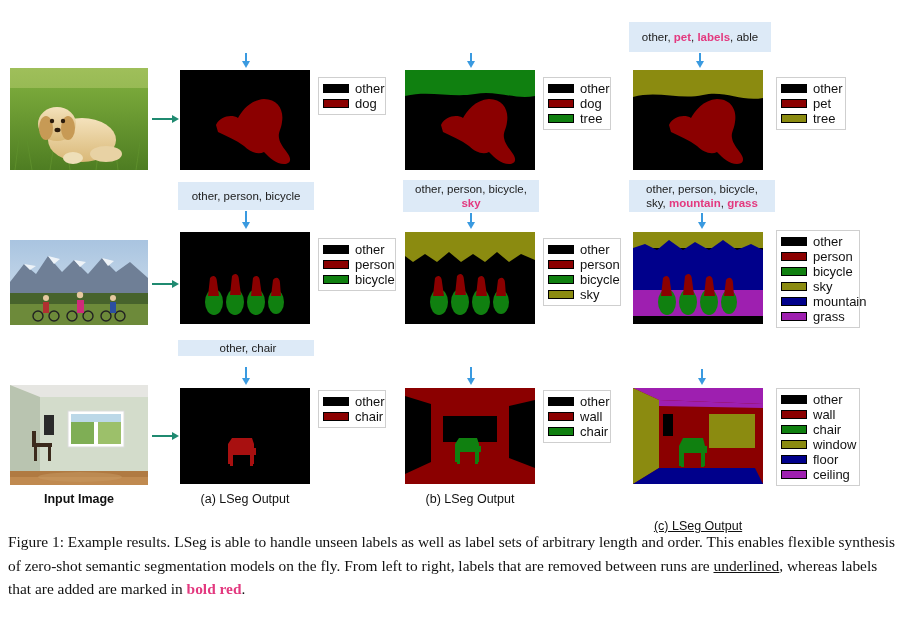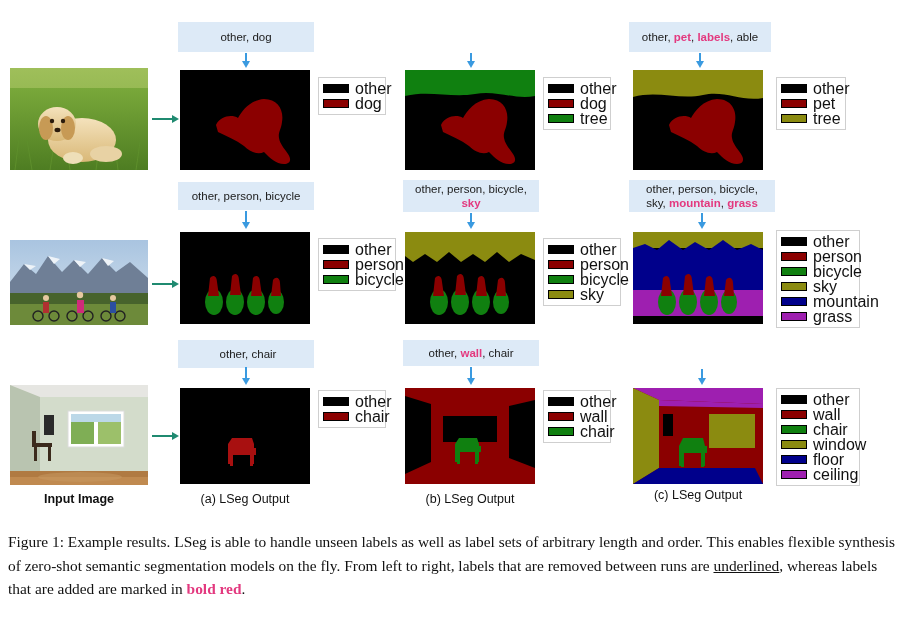--- a/index.html
+++ b/index.html
@@ -86,21 +86,21 @@
   }
   .swatch {
     width: 26px;
     height: 9px;
     border: 1px solid #000;
     box-sizing: border-box;
     margin-right: 6px;
     flex: 0 0 auto;
   }
   .legend-label {
-    font-size: 16px;
+    font-size: 13px;
     line-height: 12px;
     color: #111;
     white-space: nowrap;
   }
 
   
   .seg {
     position: absolute;
     overflow: hidden;
     background: #000;
@@ -176,23 +176,20 @@
       <circle cx="42" cy="53" r="2.2" fill="#2b1b0c"></circle>
       <circle cx="53" cy="53" r="2.2" fill="#2b1b0c"></circle>
       <ellipse cx="47.5" cy="62" rx="3" ry="2.2" fill="#2b1b0c"></ellipse>
       <ellipse cx="96" cy="86" rx="16" ry="8" fill="#e8d2a4"></ellipse>
       <ellipse cx="63" cy="90" rx="10" ry="6" fill="#eedfb8"></ellipse>
     </svg>
   </div>
 
   <div class="arrow-right" style="left:152px; top:118px; width:20px;"></div>
 
-  <div class="labelbox" style="left:178px; top:22px; width:136px; height:30px;">
-    <span><span>other, dog</span></span>
-  </div>
   <div class="arrow-down" style="left:245px; top:53px; height:9px;"></div>
 
   <div class="seg" style="left:180px; top:70px; width:130px; height:100px;">
     <svg width="130" height="100" viewBox="0 0 130 100">
       <rect x="0" y="0" width="130" height="100" fill="#000000"></rect>
       <path d="M36 55 C40 46 52 44 58 48 C62 41 70 30 84 29 C98 29 104 40 102 52
                C101 60 98 62 99 68 C100 74 104 78 108 84 C112 90 110 94 104 94
                C96 94 90 88 84 82 C78 85 70 82 64 76 C56 70 46 66 38 62 Z" fill="#8b0000"></path>
     </svg>
   </div>
@@ -460,21 +457,21 @@
         <rect x="22" y="46" width="4" height="14" fill="#3b2a1c"></rect>
         <rect x="24" y="60" width="3" height="16" fill="#3b2a1c"></rect>
         <rect x="38" y="60" width="3" height="16" fill="#3b2a1c"></rect>
       </g>
       <ellipse cx="70" cy="92" rx="42" ry="5" fill="#c89a62" opacity="0.5"></ellipse>
     </svg>
   </div>
 
   <div class="arrow-right" style="left:152px; top:435px; width:20px;"></div>
 
-  <div class="labelbox" style="left:178px; top:340px; width:136px; height:28px;padding-left:8px;">
+  <div class="labelbox" style="left:178px; top:340px; width:136px; height:16px;padding-left:8px;">
     <span><span>other, chair</span></span>
   </div>
   <div class="arrow-down" style="left:245px; top:367px; height:12px;"></div>
 
   <div class="seg" style="left:180px; top:388px; width:130px; height:96px;">
     <svg width="130" height="96" viewBox="0 0 130 96">
       <rect x="0" y="0" width="130" height="96" fill="#000000"></rect>
       <g fill="#a81010">
         <path d="M48 56 L52 50 L72 50 L74 56 L74 76 L70 76 L70 62 L52 62 L52 76 L48 76 Z"></path>
         <rect x="48" y="60" width="28" height="7"></rect>
@@ -489,23 +486,20 @@
           <span class="swatch" style="background: rgb(0, 0, 0);"></span>
           <span class="legend-label">other</span>
         </div>
         <div class="legend-row">
           <span class="swatch" style="background: rgb(139, 0, 0);"></span>
           <span class="legend-label">chair</span>
         </div>
       </div>
   </div>
 
-  <div class="labelbox" style="left:403px; top:340px; width:136px; height:26px;">
-    <span><span>other, </span><span class="red">wall</span><span>, chair</span></span>
-  </div>
   <div class="arrow-down" style="left:470px; top:367px; height:12px;"></div>
 
   <div class="seg" style="left:405px; top:388px; width:130px; height:96px;">
     <svg width="130" height="96" viewBox="0 0 130 96">
       <rect x="0" y="0" width="130" height="96" fill="#000000"></rect>
       <path d="M0 0 L130 0 L130 12 L104 18 L104 70 L130 80 L130 96 L0 96 L0 86
                L26 74 L26 16 L0 8 Z" fill="#8b0000"></path>
       <rect x="26" y="16" width="78" height="56" fill="#8b0000"></rect>
       <rect x="38" y="28" width="54" height="26" fill="#000000"></rect>
       <g fill="#108010">
@@ -577,19 +571,19 @@
         <div class="legend-row">
           <span class="swatch" style="background: rgb(158, 31, 176);"></span>
           <span class="legend-label">ceiling</span>
         </div>
       </div>
   </div>
 
   <div class="colcap" style="left:10px; top:492px; width:138px;font-weight:bold;">Input Image</div>
   <div class="colcap" style="left:180px; top:492px; width:130px;">(a) LSeg Output</div>
   <div class="colcap" style="left:405px; top:492px; width:130px;">(b) LSeg Output</div>
-  <div class="colcap" style="left:633px; top:488px; width:130px;">(c) LSeg Output</div>
+  <div class="colcap" style="left:633px; top:519px; width:130px;text-decoration:underline;">(c) LSeg Output</div>
 
 </div>
 
 <div class="caption">
   <span>Figure 1: Example results. LSeg is able to handle unseen labels as well as label sets of arbitrary length and order. This enables flexible synthesis of zero-shot semantic segmentation models on the fly. From left to right, labels that are removed between runs are </span><span class="und">underlined</span><span>, whereas labels that are added are marked in </span><span class="redb">bold red</span><span>.</span>
 </div>
 
 </body></html>

